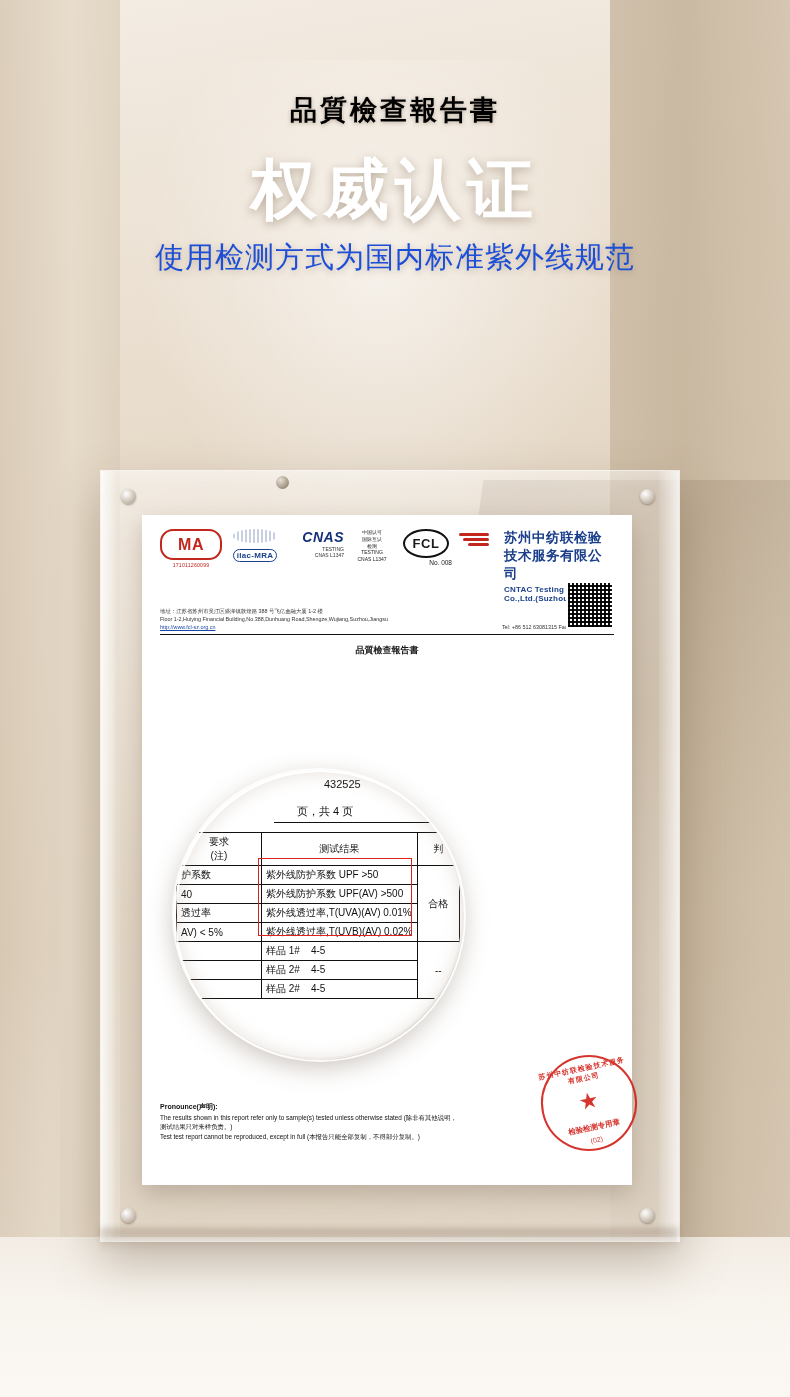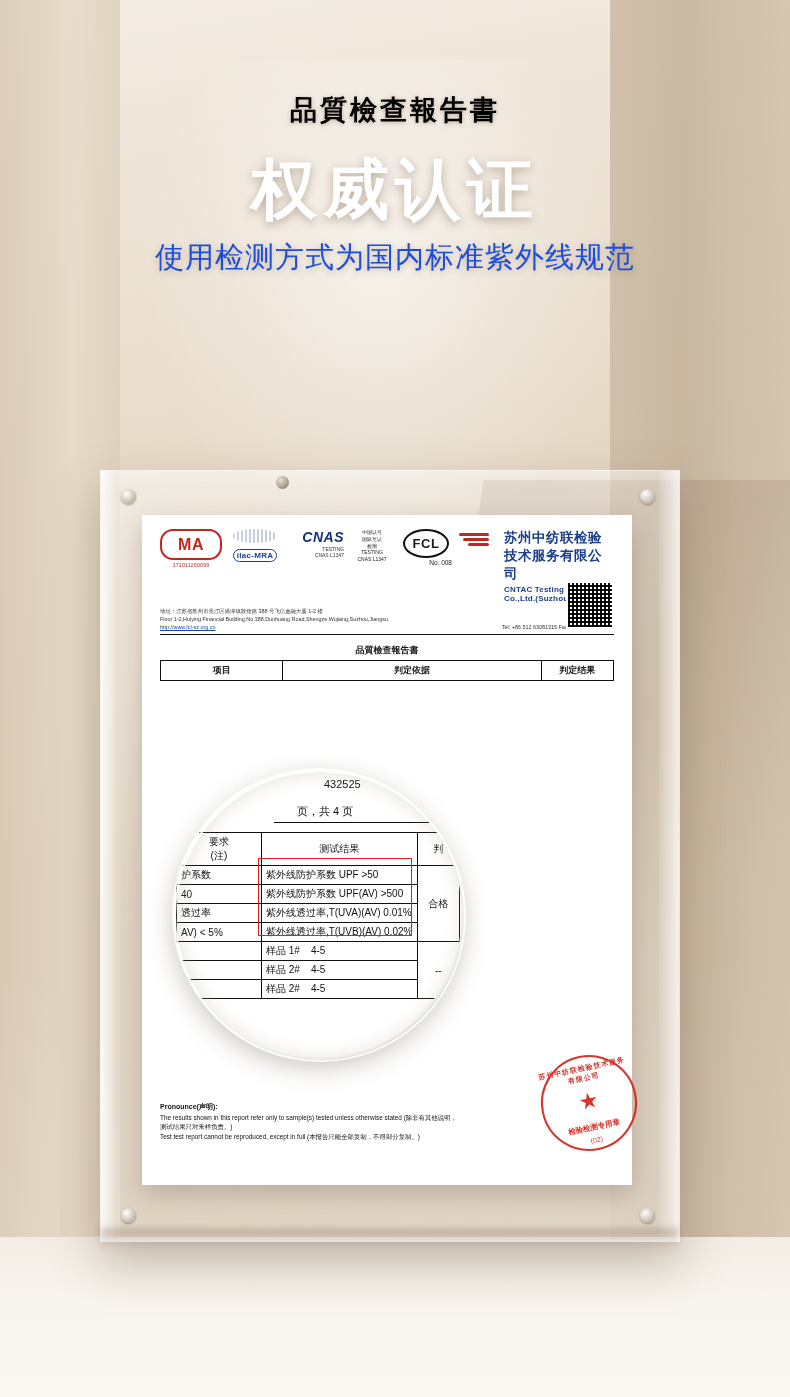--- a/index.html
+++ b/index.html
@@ -271,25 +271,20 @@
       <span>Tel: +86 512 63081315    Fax:+86 512 63515926</span>
     </div>
     <div class="qr"></div>
     <div class="hr-dark"></div>
 
 
     <div class="sec-title">品質檢查報告書</div>
 
     <table class="tbl">
       <tbody>
-          <tr>
-        <th style="width:27%;" class="center">项目</th>
-        <th style="width:57%;" class="center">判定依据</th>
-        <th style="width:16%;" class="center">判定结果</th>
-      </tr>
     </tbody>
       </table>
   </div>
 </div>
 
 <div class="lens">
   <div class="lens-content">
     <div class="lens-top">432525</div>
     <div class="lens-top2">页，共 4 页</div>
     <div class="lens-line"></div>

